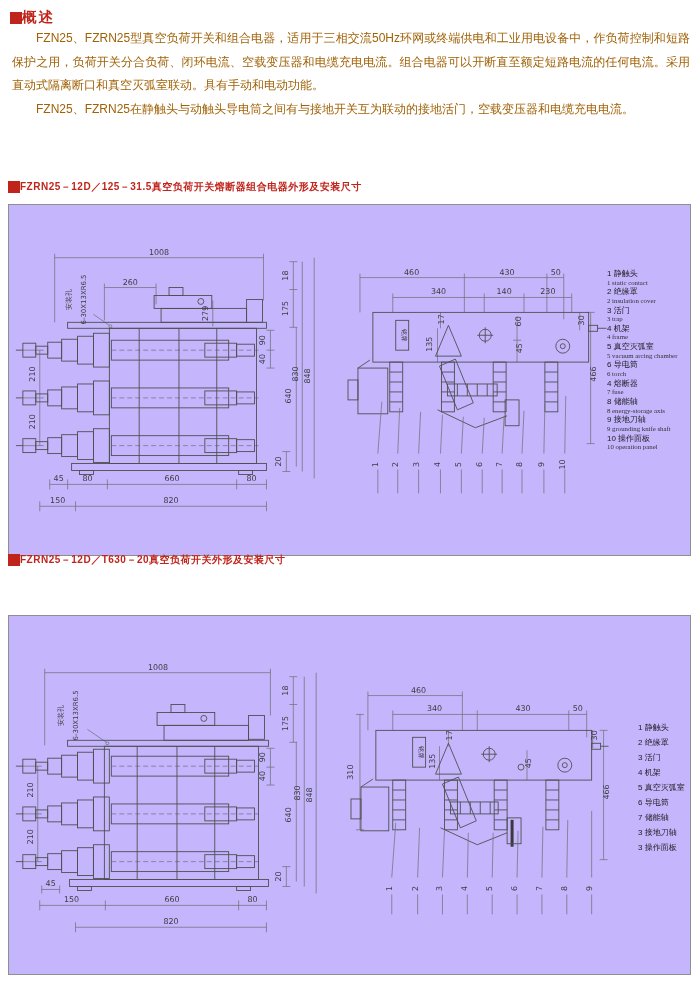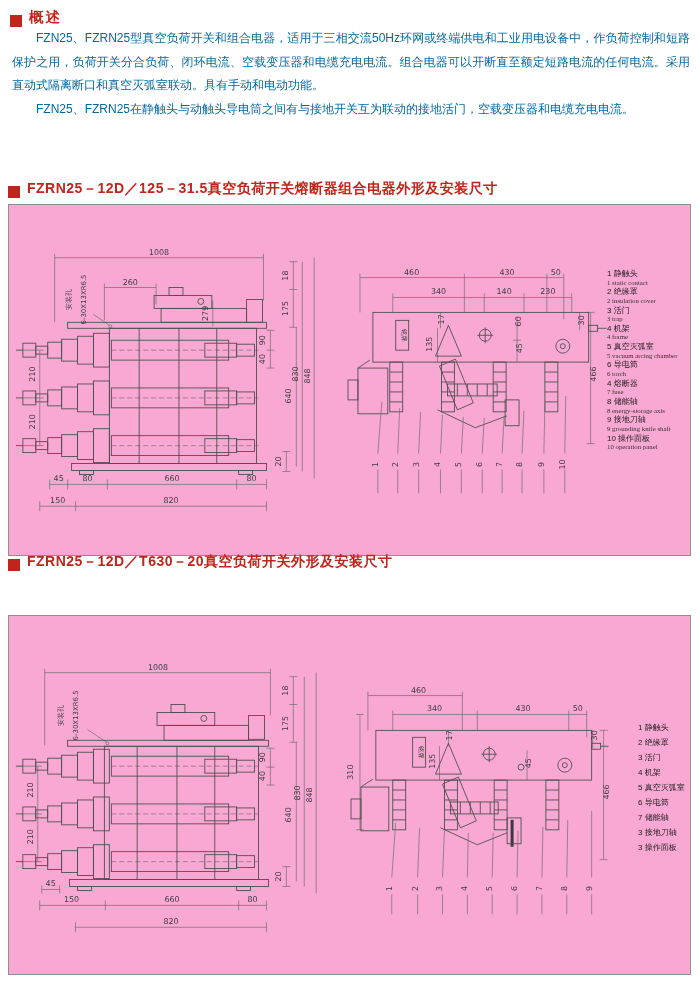--- a/index.html
+++ b/index.html
@@ -2,32 +2,32 @@
 <html style="--accent: #c0251c;"><head>
 <meta charset="utf-8">
 <style>
   * { margin:0; padding:0; box-sizing:border-box; }
   html,body { background:#ffffff; }
   body {
     width:700px; height:984px; position:relative;
     font-family:"Liberation Sans","DejaVu Sans",sans-serif;
     color:#2a2a2a; overflow:hidden;
   }
-  .sec-head { position:absolute; display:flex; align-items:flex-end; gap:7px; }
+  .sec-head { position:absolute; display:flex; align-items:center; }
   .bullet { width:12px; height:12px; background:var(--accent,#c0251c); flex:0 0 auto; }
-  .sec-title { color:var(--accent,#c0251c); font-weight:bold; font-size:14px; letter-spacing:0.5px; white-space:nowrap; }
+  .sec-title { color:var(--accent,#c0251c); font-weight:bold; font-size:10px; letter-spacing:0.5px; white-space:nowrap; }
   .head-overview .sec-title { font-size:14.5px; letter-spacing:2px; }
 
   .paras { position:absolute; left:12px; top:27px; width:678px; }
   .paras p {
-    font-size:12px; line-height:23.5px; color:#0369a1;
+    font-size:12px; line-height:23.5px; color:#a16207;
     text-indent:2em; text-align:justify;
   }
 
-  .box { position:absolute; left:8px; width:683px; border:1px solid #8f8f8f; background:#f9a8d4; }
+  .box { position:absolute; left:8px; width:683px; border:1px solid #8f8f8f; background:#c4b5fd; }
   .box1 { top:204px; height:352px; }
   .box2 { top:615px; height:360px; }
   .box svg { position:absolute; left:0; top:0; width:100%; height:100%; }
 
   
   .ln   { stroke:#6e6e6e; stroke-width:0.7; fill:none; }
   .dev  { stroke:#4f4f4f; stroke-width:0.9; fill:none; }
   .dim  { font-size:8px; fill:#3c3c3c; text-anchor:middle; font-family:"DejaVu Sans",sans-serif; }
   .dims { font-size:7px; fill:#3c3c3c; text-anchor:middle; font-family:"DejaVu Sans",sans-serif; }
   .np   { font-size:6.5px; fill:#3c3c3c; text-anchor:middle; }

